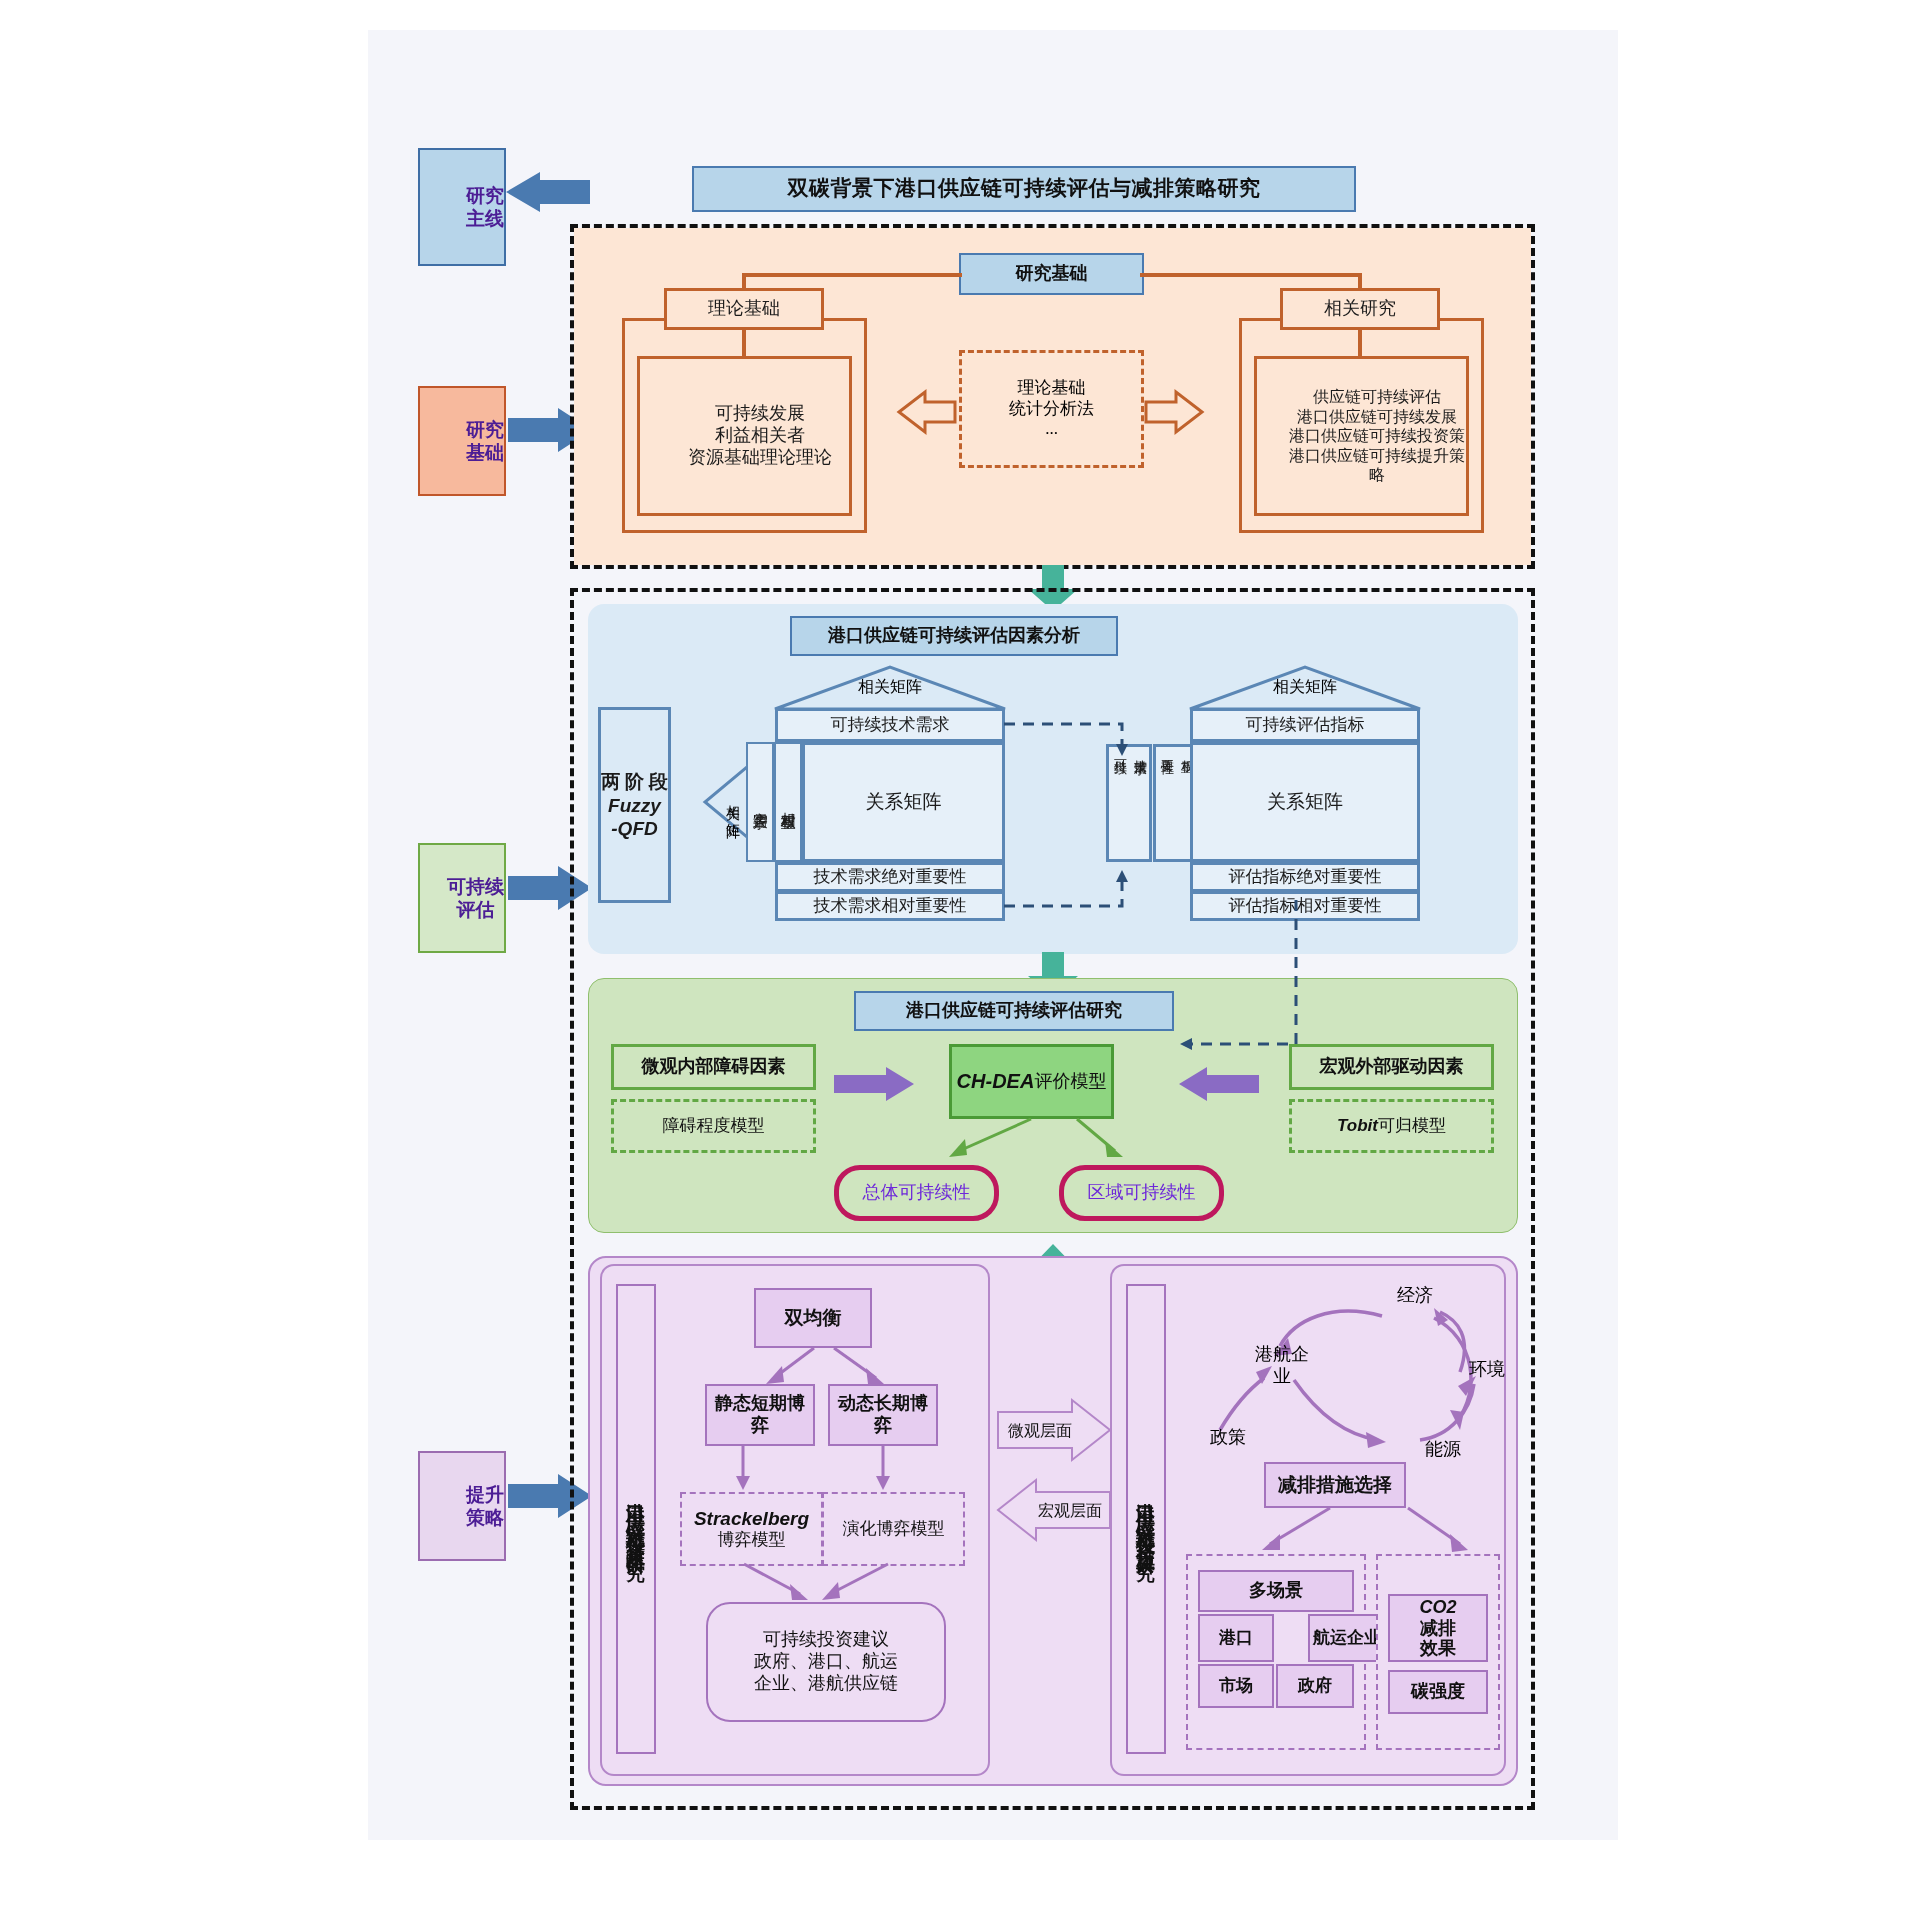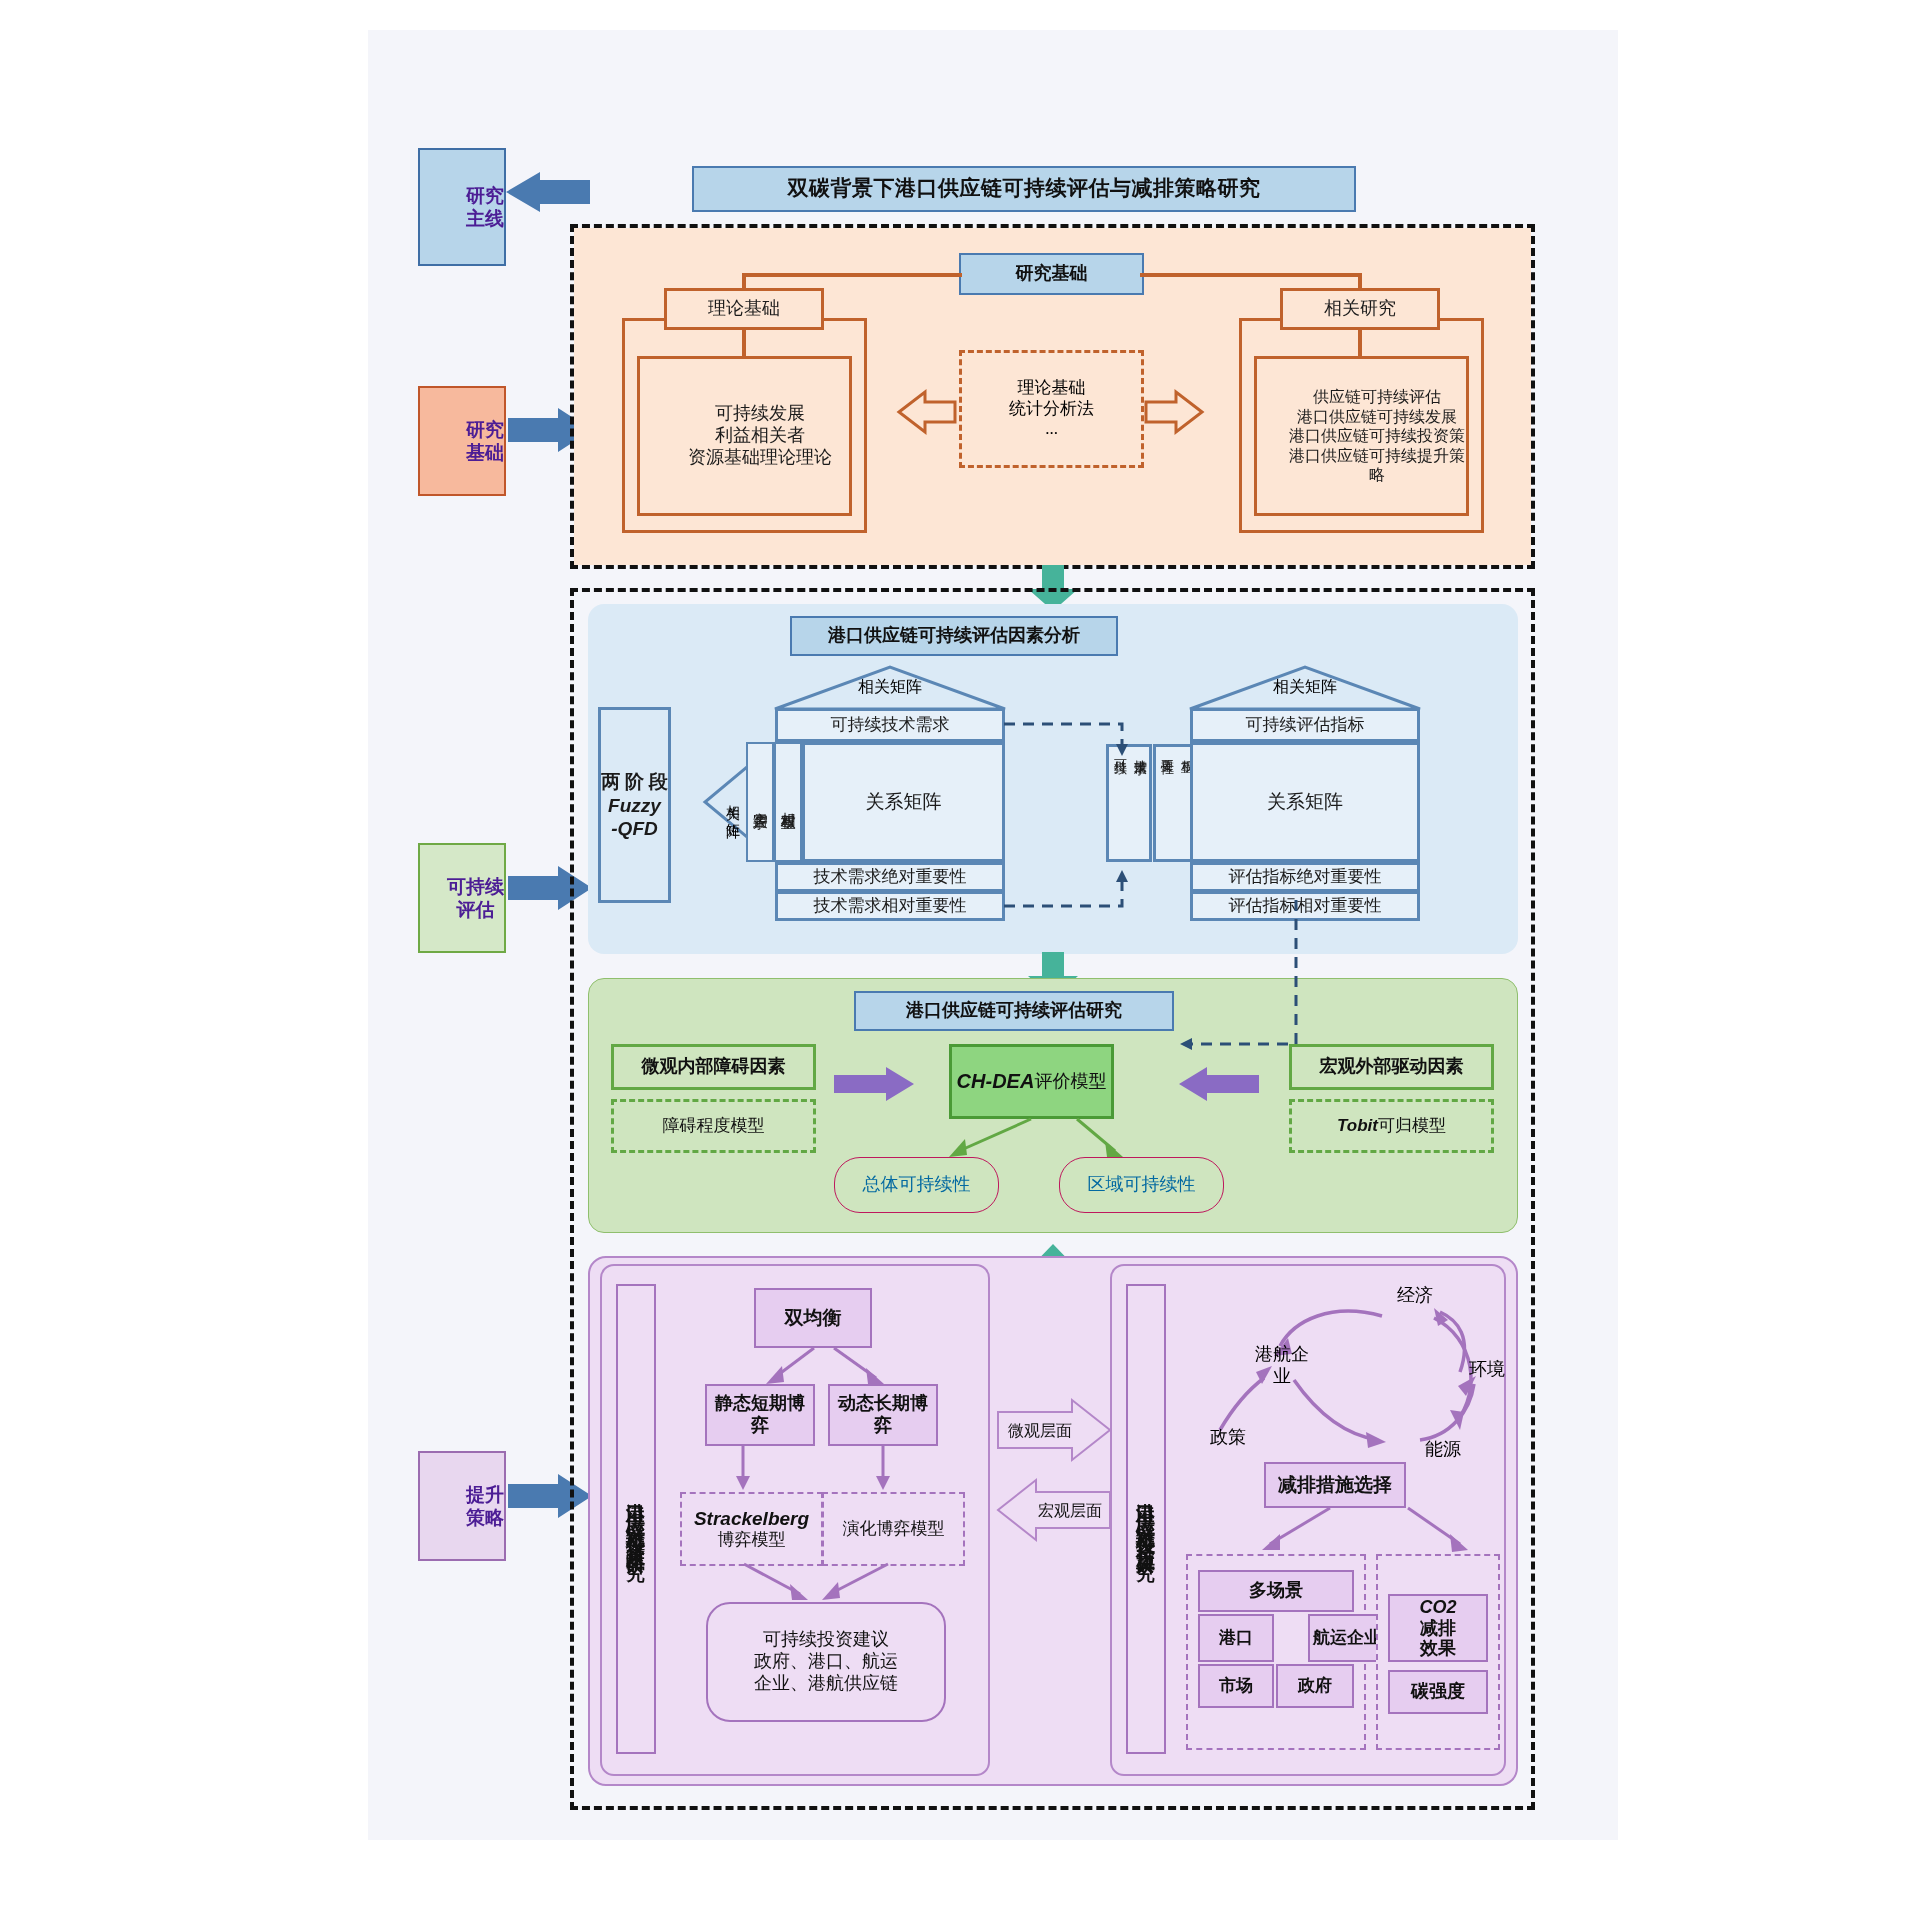--- a/index.html
+++ b/index.html
@@ -48,21 +48,21 @@
   .s2body{background:#dbeaf6;border-radius:16px;}
   .qbox{border:3px solid #5b87b5;background:#dbeaf6;color:#1b1b1b;}
   .qcell{border:2px solid #5b87b5;background:#e6f0f9;color:#1b1b1b;font-size:16px;}
   .vtext{writing-mode:vertical-rl;text-orientation:upright;letter-spacing:1px;}
 
   
   .s3body{background:#cfe5bf;border-radius:16px;border:1px solid #8fbf6d;}
   .gbox{border:3px solid #62a844;background:#cfe5bf;color:#111;}
   .gdash{border:3px dashed #62a844;background:#cfe5bf;color:#111;}
   .gcore{border:3px solid #4a9a36;background:#8ed580;color:#111;}
-  .gpill{border:1px solid #be185d;background:#cfe5bf;border-radius:26px;color:#0369a1;}
+  .gpill{border:5px solid #be185d;background:#cfe5bf;border-radius:26px;color:#6d28d9;margin-top:8px;}
 
   
   .s4body{background:#eeddf4;border-radius:18px;border:2px solid #b487c9;}
   .ppanel{background:#eeddf4;border:2px solid #b487c9;border-radius:14px;}
   .pbox{border:2px solid #a473bd;background:#e6cdf0;color:#111;}
   .pdash{border:2px dashed #a473bd;background:#eeddf4;color:#111;}
   .ppill{border:2px solid #a473bd;background:#eeddf4;border-radius:24px;color:#111;}
   .prail{border:2px solid #a473bd;background:#eeddf4;color:#111;}
 
   .bold{font-weight:bold;}

